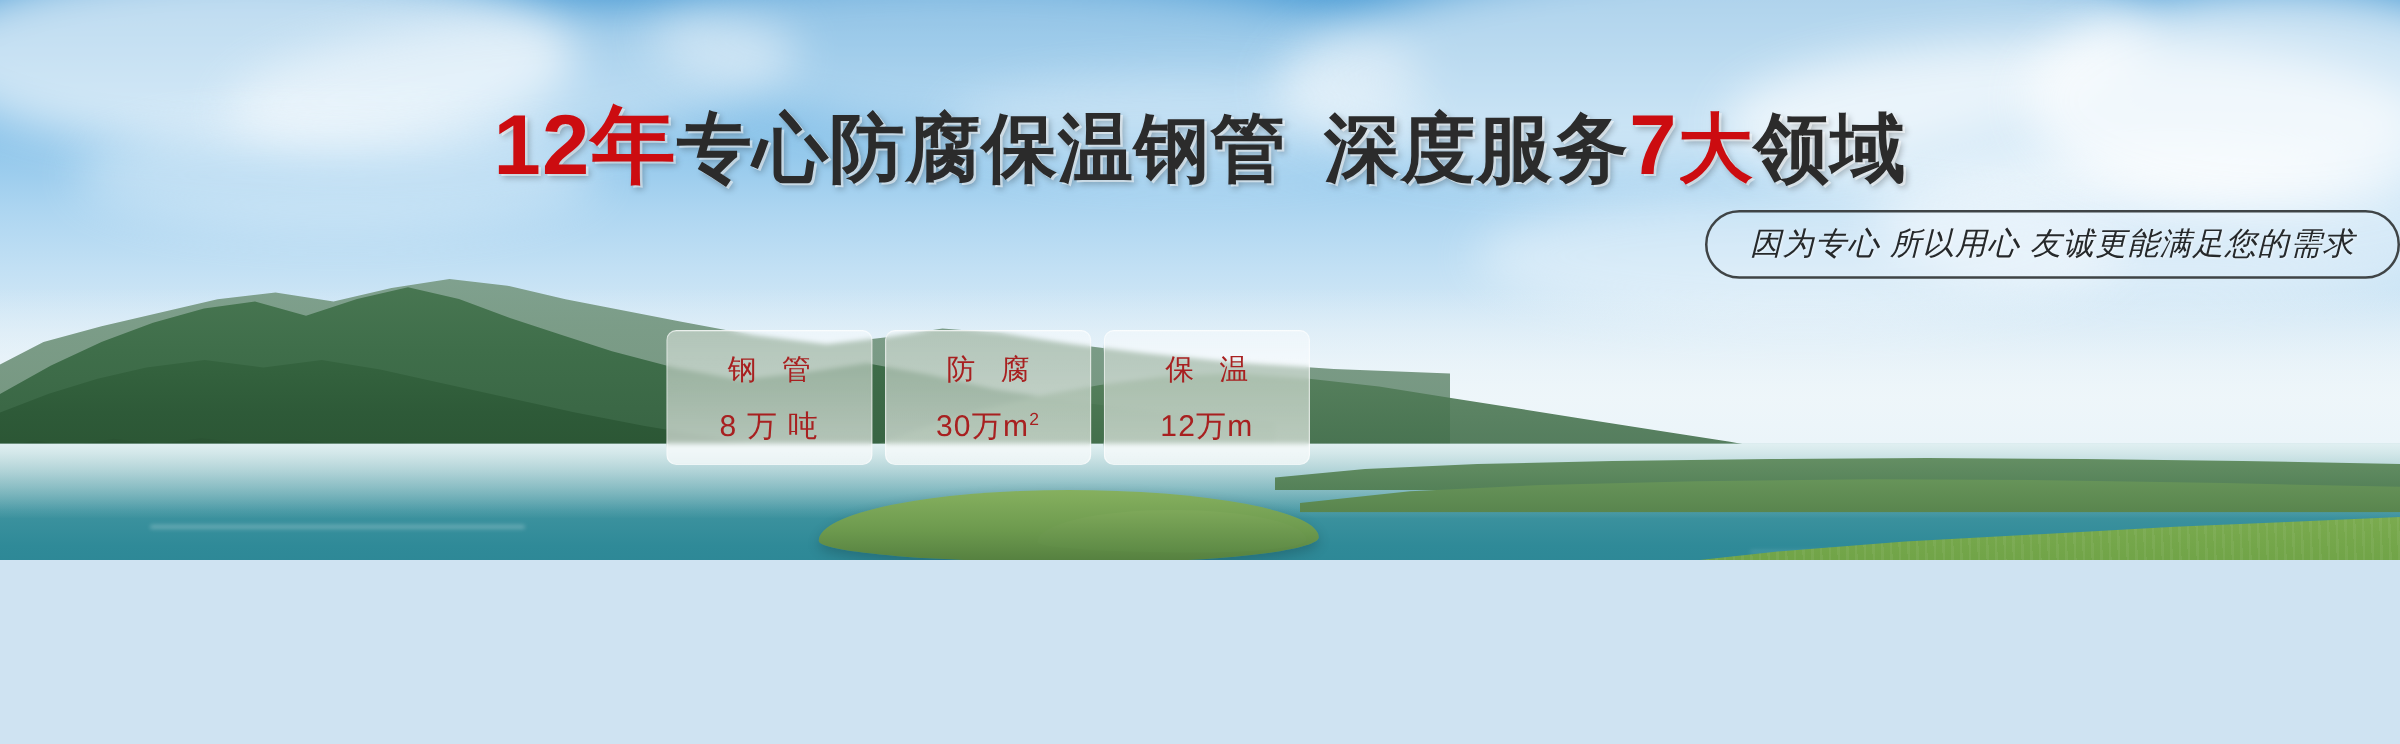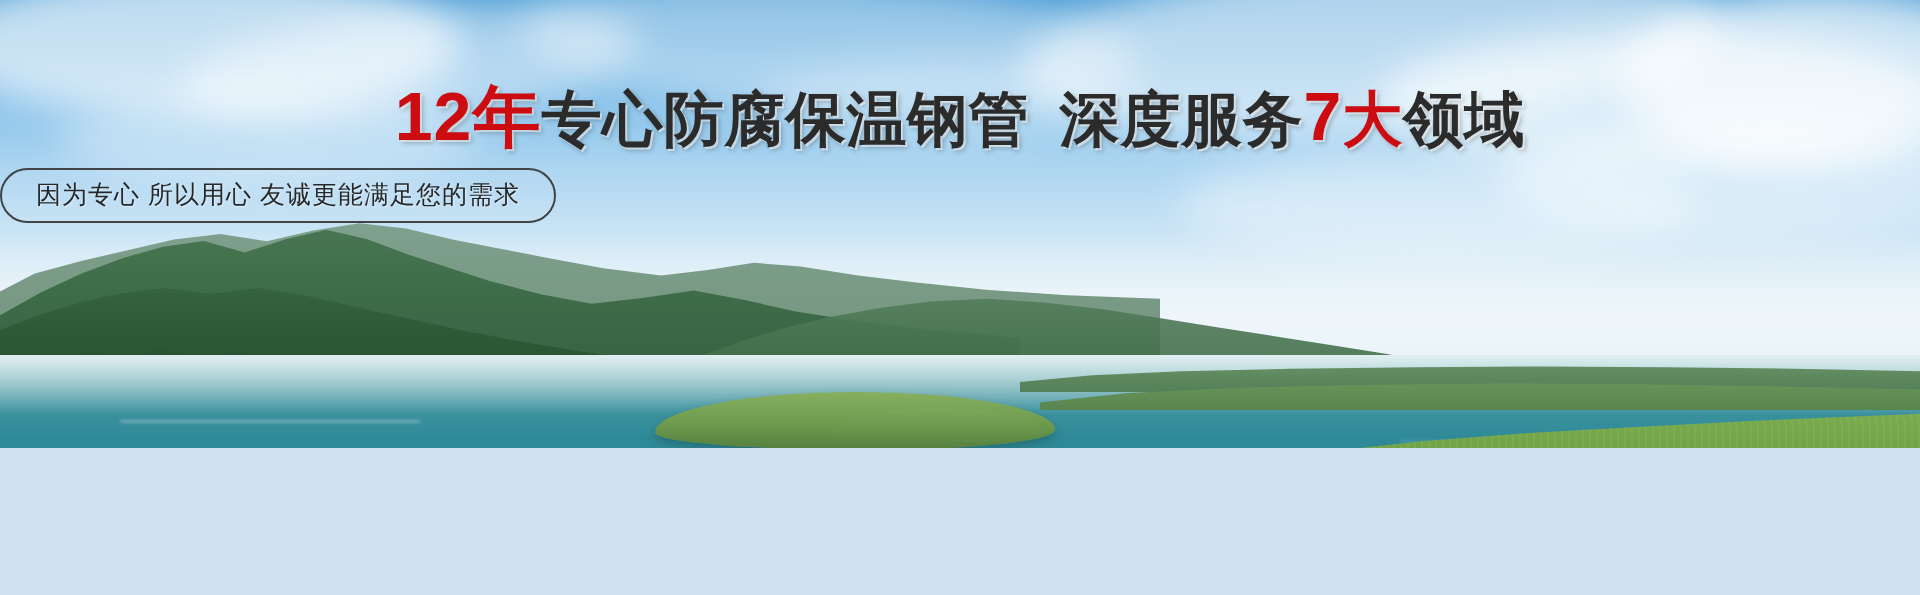--- a/index.html
+++ b/index.html
@@ -180,21 +180,21 @@
     text-shadow:2px 2px 0 rgba(255,255,255,.5), 3px 3px 5px rgba(0,0,0,.25);
   }
   .headline .num {
     font-size:68px;
     font-weight:bold;
   }
   .headline .gap { display:inline-block; width:30px; }
 
   .subtitle-wrap {
     position:absolute; left:0; right:0; top:168px;
-    display:flex; justify-content:flex-start;
+    display:flex; justify-content:flex-end;font-style:italic;
   }
   .subtitle {
     border:2px solid #3f4446;
     border-radius:32px;
     padding:8px 34px 10px;
     font-size:25px;
     color:#26292b;
     letter-spacing:1px;
     white-space:nowrap;
     text-shadow:1px 1px 2px rgba(255,255,255,.5);
@@ -274,15 +274,33 @@
   <div class="content">
 
     <div class="headline">
       <span class="accent num">12年</span><span class="dark">专心防腐保温钢管</span><span class="gap"></span><span class="dark">深度服务</span><span class="accent num">7</span><span class="accent">大</span><span class="dark">领域</span>
     </div>
 
     <div class="subtitle-wrap">
       <div class="subtitle">因为专心 所以用心  友诚更能满足您的需求</div>
     </div>
 
+    <div class="cards">
+
+      <div class="card">
+        <div class="label">钢 管</div>
+        <div class="value"><span>8 万 吨</span></div>
+      </div>
+
+      <div class="card">
+        <div class="label">防 腐</div>
+        <div class="value"><span>30万m</span><sup>2</sup></div>
+      </div>
+
+      <div class="card">
+        <div class="label">保 温</div>
+        <div class="value"><span>12万m</span></div>
+      </div>
+
+    </div>
 
   </div>
 </div>
 
 </body></html>

